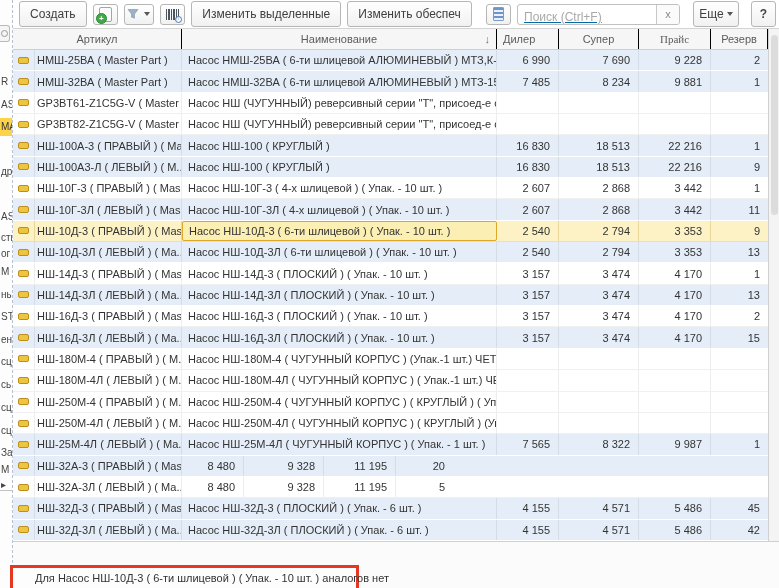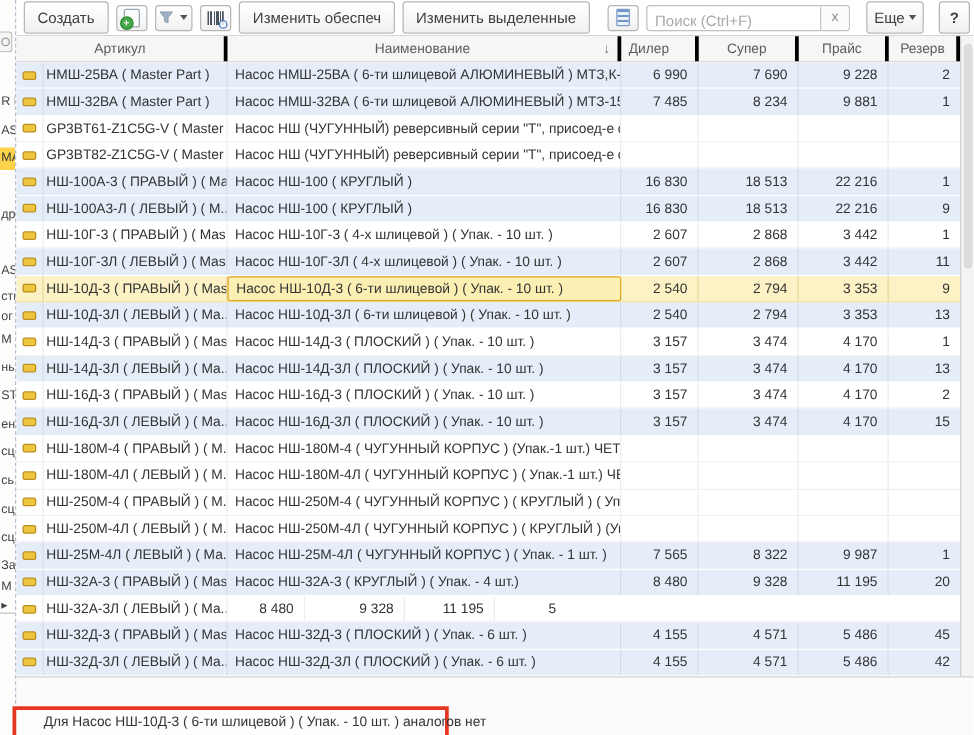--- a/index.html
+++ b/index.html
@@ -28,37 +28,37 @@
   .ic-copy b{position:absolute;left:-4px;bottom:-3px;width:9px;height:9px;background:#44a848;border:1px solid #2f8a34;
              border-radius:50%;color:#fff;font-size:8px;line-height:9px;text-align:center;font-weight:bold;}
   .ic-barcode{position:relative;width:13px;height:11px;display:inline-block;
       background:repeating-linear-gradient(90deg,#4a5560 0 1px,transparent 1px 2px,#4a5560 2px 4px,transparent 4px 5px);}
   .ic-barcode::after{content:"";position:absolute;right:-3px;bottom:-3px;width:5px;height:5px;
       border:1px solid #4a79c0;border-radius:50%;background:rgba(255,255,255,.75);}
   .ic-list{width:9px;height:12px;border:1px solid #7b9cc8;border-radius:1px;display:inline-block;
       background:repeating-linear-gradient(180deg,#6f95c8 0 2px,#e8f0fa 2px 4px);}
   .search-wrap{margin-left:auto;width:196px;height:21px;box-sizing:border-box;border:1px solid #c0c0c0;
       border-radius:3px;display:flex;align-items:stretch;background:#fff;overflow:hidden;}
-  .search-wrap input{flex:1;border:none;outline:none;padding:12px 6px;font-size:12px;color:#0f172a;
-      font-family:"Liberation Sans",sans-serif;background:transparent;min-width:0;}
+  .search-wrap input{flex:1;border:none;outline:none;padding:12px 6px;font-size:12px;color:#0369a1;
+      font-family:"Liberation Sans",sans-serif;background:transparent;min-width:0;text-decoration:underline;}
   .search-wrap input::placeholder{color:#a9a9a9;}
   .search-clear{width:22px;border-left:1px solid #c8c8c8;background:#fbfbfb;color:#8a8a8a;font-size:11px;
       display:flex;align-items:center;justify-content:center;cursor:default;}
   .btn-more{margin-left:7px;width:46px;}
   .btn-help{margin-left:6px;width:25px;font-weight:bold;color:#444;}
   
   .thead{position:absolute;left:13px;top:29px;width:755px;height:21px;box-sizing:border-box;display:flex;
       background:#f6f6f6;border-bottom:1px solid #cfcfcf;font-size:11px;color:#5c5c5c;align-items:center;}
-  .thead .hc{box-sizing:border-box;height:100%;display:flex;align-items:center;border-right:3px solid #000000;}
+  .thead .hc{box-sizing:border-box;height:100%;display:flex;align-items:center;border-right:1px solid #000000;}
   .hc-art{width:169px;justify-content:center;}
   .hc-name{width:315px;justify-content:center;position:relative;}
   .hc-name .sort{position:absolute;right:6px;color:#777;font-size:11px;}
   .hc-dealer{width:62px;padding-left:6px;}
   .hc-super{width:80px;justify-content:center;}
-  .hc-price{width:72px;justify-content:center;}
+  .hc-price{width:72px;justify-content:center;font-family:Liberation Serif, serif;}
   .hc-res{width:57px;justify-content:center;border-right:none;}
   .tbody{position:absolute;left:13px;top:50px;width:755px;height:491px;overflow:hidden;
       border-right:1px solid #c9c9c9;box-sizing:content-box;background:#fff;}
   .row{display:flex;height:21.35px;box-sizing:border-box;align-items:center;font-size:11px;color:#333;}
   .row.white{background:#fff;border-bottom:1px solid #f0f0f0;}
   .row.blue{background:#e5eef8;border-bottom:1px solid #fff;}
   .row.sel{background:#fcf2c5;border-bottom:1px solid #f0e1a0;}
   .cell{box-sizing:border-box;height:100%;display:flex;align-items:center;white-space:nowrap;
       overflow:hidden;border-right:1px solid rgba(0,0,0,0.07);}
   .row.sel .cell{border-right:1px solid rgba(175,130,20,0.25);}
@@ -125,22 +125,22 @@
   </button>
   <button class="btn btn-icon" style="width:36px;">
     <svg width="12" height="12" viewBox="0 0 12 12">
       <path d="M1 1.5h10L7.5 6v4.2l-3-1V6L1 1.5z" fill="#9db0c4" stroke="#7e93aa" stroke-width="0.6"></path>
     </svg>
     <span class="caret"></span>
   </button>
   <button class="btn btn-icon">
     <span class="ic-barcode"></span>
   </button>
+  <button class="btn">Изменить выделенные</button>
   <button class="btn">Изменить обеспеч</button>
-  <button class="btn">Изменить выделенные</button>
   <button class="btn btn-icon" style="margin-left:8px;">
     <span class="ic-list"></span>
   </button>
   <div class="search-wrap">
     <input type="text" placeholder="Поиск (Ctrl+F)" style="">
     <span class="search-clear">x</span>
   </div>
   <button class="btn btn-more">
     <span>Еще</span>
     <span class="caret"></span>
@@ -368,21 +368,20 @@
       <div class="cell c-dealer c-num">7 565</div>
       <div class="cell c-super c-num">8 322</div>
       <div class="cell c-price c-num">9 987</div>
       <div class="cell c-res c-num">1</div>
     </div>
     <div class="row blue">
       <div class="cell c-icon">
         <span class="item-ic"></span>
       </div>
       <div class="cell c-art">НШ-32А-3 ( ПРАВЫЙ ) ( Mas...</div>
-      <div class="cell c-name">Насос НШ-32А-3 ( КРУГЛЫЙ ) ( Упак. - 4 шт.)</div>
       <div class="cell c-dealer c-num">8 480</div>
       <div class="cell c-super c-num">9 328</div>
       <div class="cell c-price c-num">11 195</div>
       <div class="cell c-res c-num">20</div>
     </div>
     <div class="row white">
       <div class="cell c-icon">
         <span class="item-ic"></span>
       </div>
       <div class="cell c-art">НШ-32А-3Л ( ЛЕВЫЙ ) ( Ма...</div>

